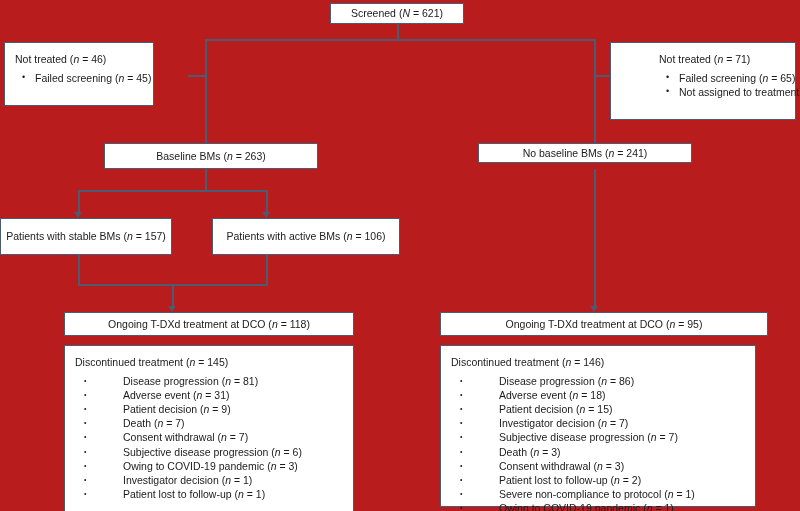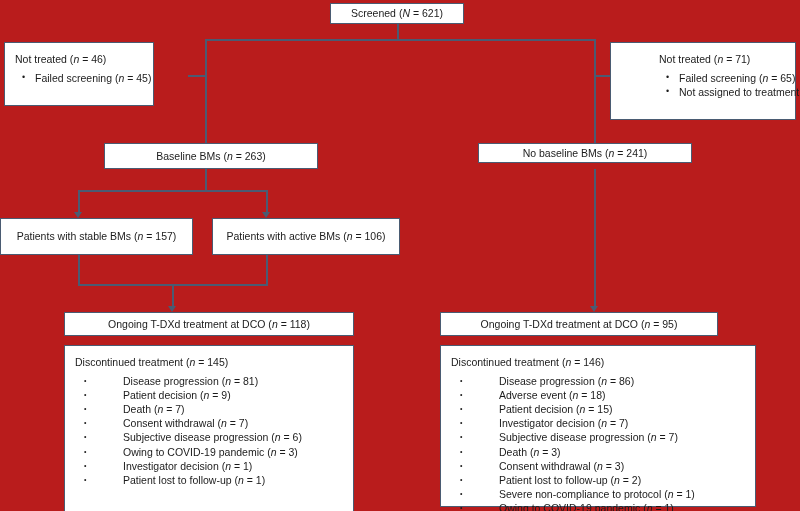--- a/index.html
+++ b/index.html
@@ -155,40 +155,41 @@
   </div>
 
   <div class="box box-center" style="left:104px; top:143px; width:214px; height:26px;">
     <span class="box-text">Baseline BMs (<i>n</i> = 263)</span>
   </div>
 
   <div class="box box-center" style="left:470px; top:143px; width:214px; height:20px;margin-left:8px;">
     <span class="box-text">No baseline BMs (<i>n</i> = 241)</span>
   </div>
 
-  <div class="box box-center" style="left:0px; top:218px; width:193px; height:37px;">
+  <div class="box box-center" style="left:0px; top:218px; width:172px; height:37px;">
     <span class="box-text">Patients with stable BMs (<i>n</i> = 157)</span>
   </div>
 
   <div class="box box-center" style="left:212px; top:218px; width:188px; height:37px;align-items:center;">
     <span class="box-text">Patients with active BMs (<i>n</i> = 106)</span>
   </div>
 
   <div class="box box-center" style="left:64px; top:312px; width:290px; height:24px;justify-content:center;">
     <span class="box-text">Ongoing T-DXd treatment at DCO (<i>n</i> = 118)</span>
   </div>
 
-  <div class="box box-center" style="left:440px; top:312px; width:278px; height:24px;">
+  <div class="box box-center" style="left:440px; top:312px; width:328px; height:24px;">
     <span class="box-text">Ongoing T-DXd treatment at DCO (<i>n</i> = 95)</span>
   </div>
 
   <div class="box list-box" style="left:64px; top:345px; width:290px; height:203px;">
     <div class="list-title">Discontinued treatment (<i>n</i> = 145)</div>
     <ul class="items wide">
       <li>Disease progression (<i>n</i> = 81)</li>
+      <li>Adverse event (<i>n</i> = 31)</li>
       <li>Patient decision (<i>n</i> = 9)</li>
       <li>Death (<i>n</i> = 7)</li>
       <li>Consent withdrawal (<i>n</i> = 7)</li>
       <li>Subjective disease progression (<i>n</i> = 6)</li>
       <li>Owing to COVID-19 pandemic (<i>n</i> = 3)</li>
       <li>Investigator decision (<i>n</i> = 1)</li>
       <li>Patient lost to follow-up (<i>n</i> = 1)</li>
     </ul>
   </div>
 

